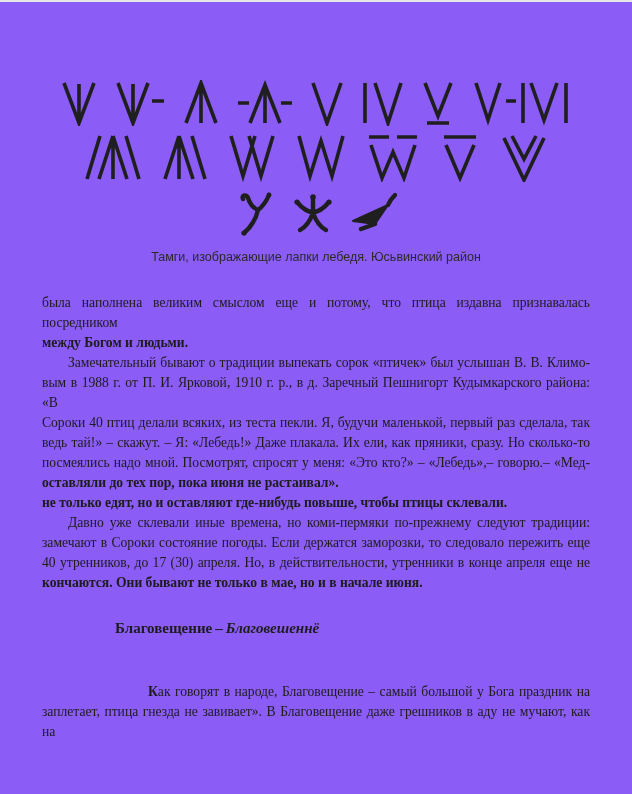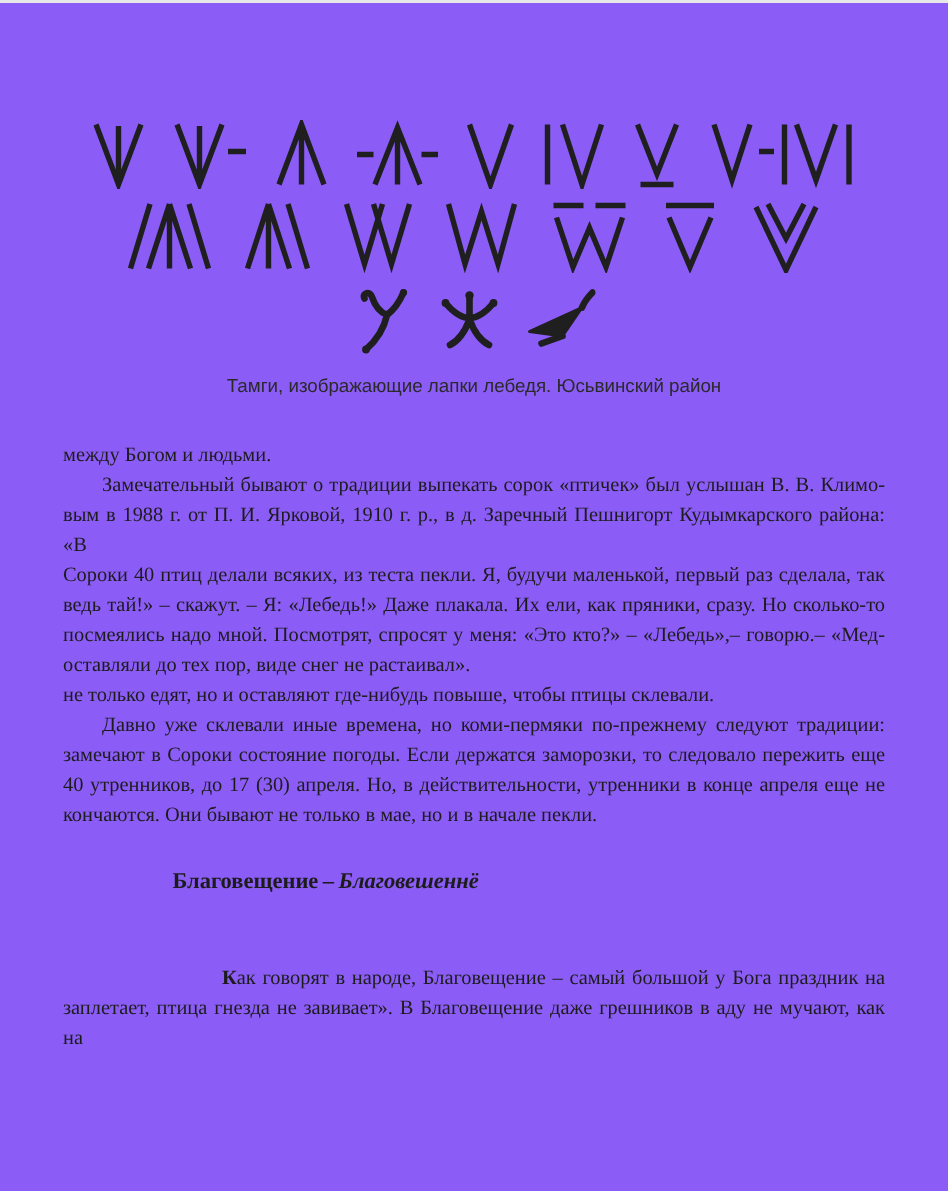--- a/index.html
+++ b/index.html
@@ -35,21 +35,21 @@
     margin: 28px 42px 0 42px;
     font-family: "Liberation Serif", serif;
     font-size: 13.6px;
     line-height: 20px;
     color: #1c1c1c;
   }
   .line {
     text-align: justify;
     text-align-last: justify;
   }
-  .line.last { text-align-last: left; }
+  .line.last { text-align-last: left; font-weight: bold; }
   .first-indent { text-indent: 26px; }
   .deep-indent { text-indent: 106px; }
   .boldcap::first-letter { font-weight: bold; }
   .heading {
     margin: 25px 0 44px 73px;
     font-family: "Liberation Serif", serif;
     font-size: 15px;
     line-height: 20px;
     font-weight: bold;
     color: #1c1c1c;
@@ -133,41 +133,42 @@
         <path class="tamga3" d="M39 13 C41 8 44 5 46 3 M26 32 L12 37"></path>
       </svg>
     </div>
 
     <div class="caption">Тамги, изображающие лапки лебедя. Юсьвинский район</div>
   </div>
 
   <div class="textblock">
 
     <div class="para">
+      <div class="line">была наполнена великим смыслом еще и потому, что птица издавна признавалась посредником</div>
       <div class="line last">между Богом и людьми.</div>
     </div>
 
     <div class="para">
       <div class="line first-indent">Замечательный бывают о традиции выпекать сорок «птичек» был услышан В. В. Климо-</div>
       <div class="line">вым в 1988 г. от П. И. Ярковой, 1910 г. р., в д. Заречный Пешнигорт Кудымкарского района: «В</div>
       <div class="line">Сороки 40 птиц делали всяких, из теста пекли. Я, будучи маленькой, первый раз сделала, так</div>
       <div class="line">ведь тай!» – скажут. – Я: «Лебедь!» Даже плакала. Их ели, как пряники, сразу. Но сколько-то</div>
       <div class="line">посмеялись надо мной. Посмотрят, спросят у меня: «Это кто?» – «Лебедь»,– говорю.– «Мед-</div>
-      <div class="line last">оставляли до тех пор, виде снег не растаивал».</div>
+      <div class="line last">оставляли до тех пор, пока июня не растаивал».</div>
     </div>
 
     <div class="para">
       <div class="line last">не только едят, но и оставляют где-нибудь повыше, чтобы птицы склевали.</div>
     </div>
 
     <div class="para">
       <div class="line first-indent">Давно уже склевали иные времена, но коми-пермяки по-прежнему следуют традиции:</div>
       <div class="line">замечают в Сороки состояние погоды. Если держатся заморозки, то следовало пережить еще</div>
       <div class="line">40 утренников, до 17 (30) апреля. Но, в действительности, утренники в конце апреля еще не</div>
-      <div class="line last">кончаются. Они бывают не только в мае, но и в начале пекли.</div>
+      <div class="line last">кончаются. Они бывают не только в мае, но и в начале июня.</div>
     </div>
 
     <h2 class="heading"><span class="h-main">Благовещение</span><span class="h-dash">–</span><span class="h-variant">Благовешеннё</span></h2>
 
     <div class="para">
       <div class="line deep-indent boldcap">Как говорят в народе, Благовещение – самый большой у Бога праздник на</div>
       <div class="line">заплетает, птица гнезда не завивает». В Благовещение даже грешников в аду не мучают, как на</div>
 
     </div>
 

